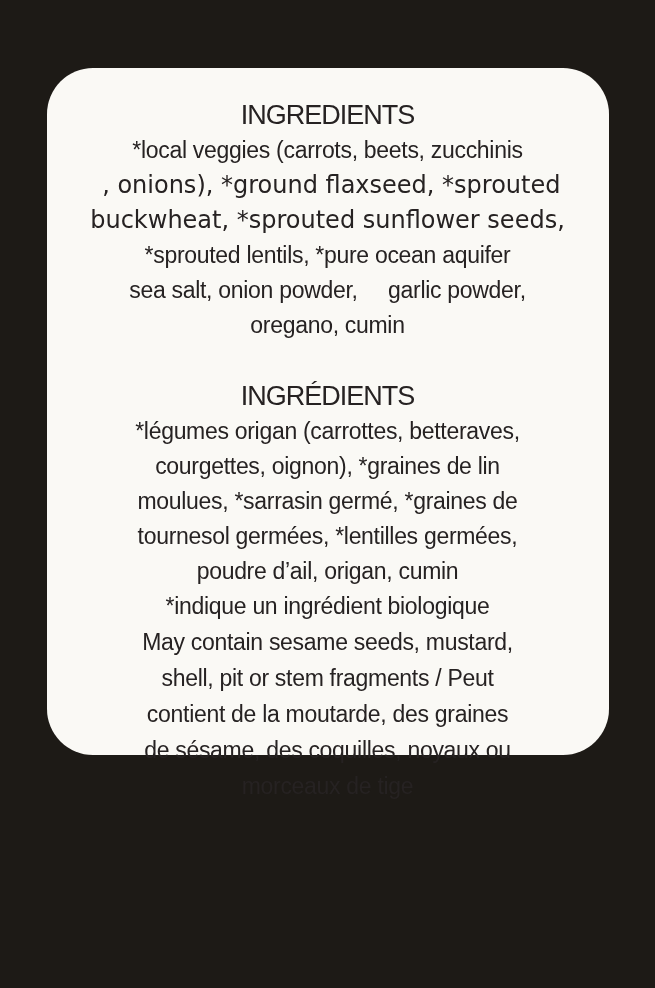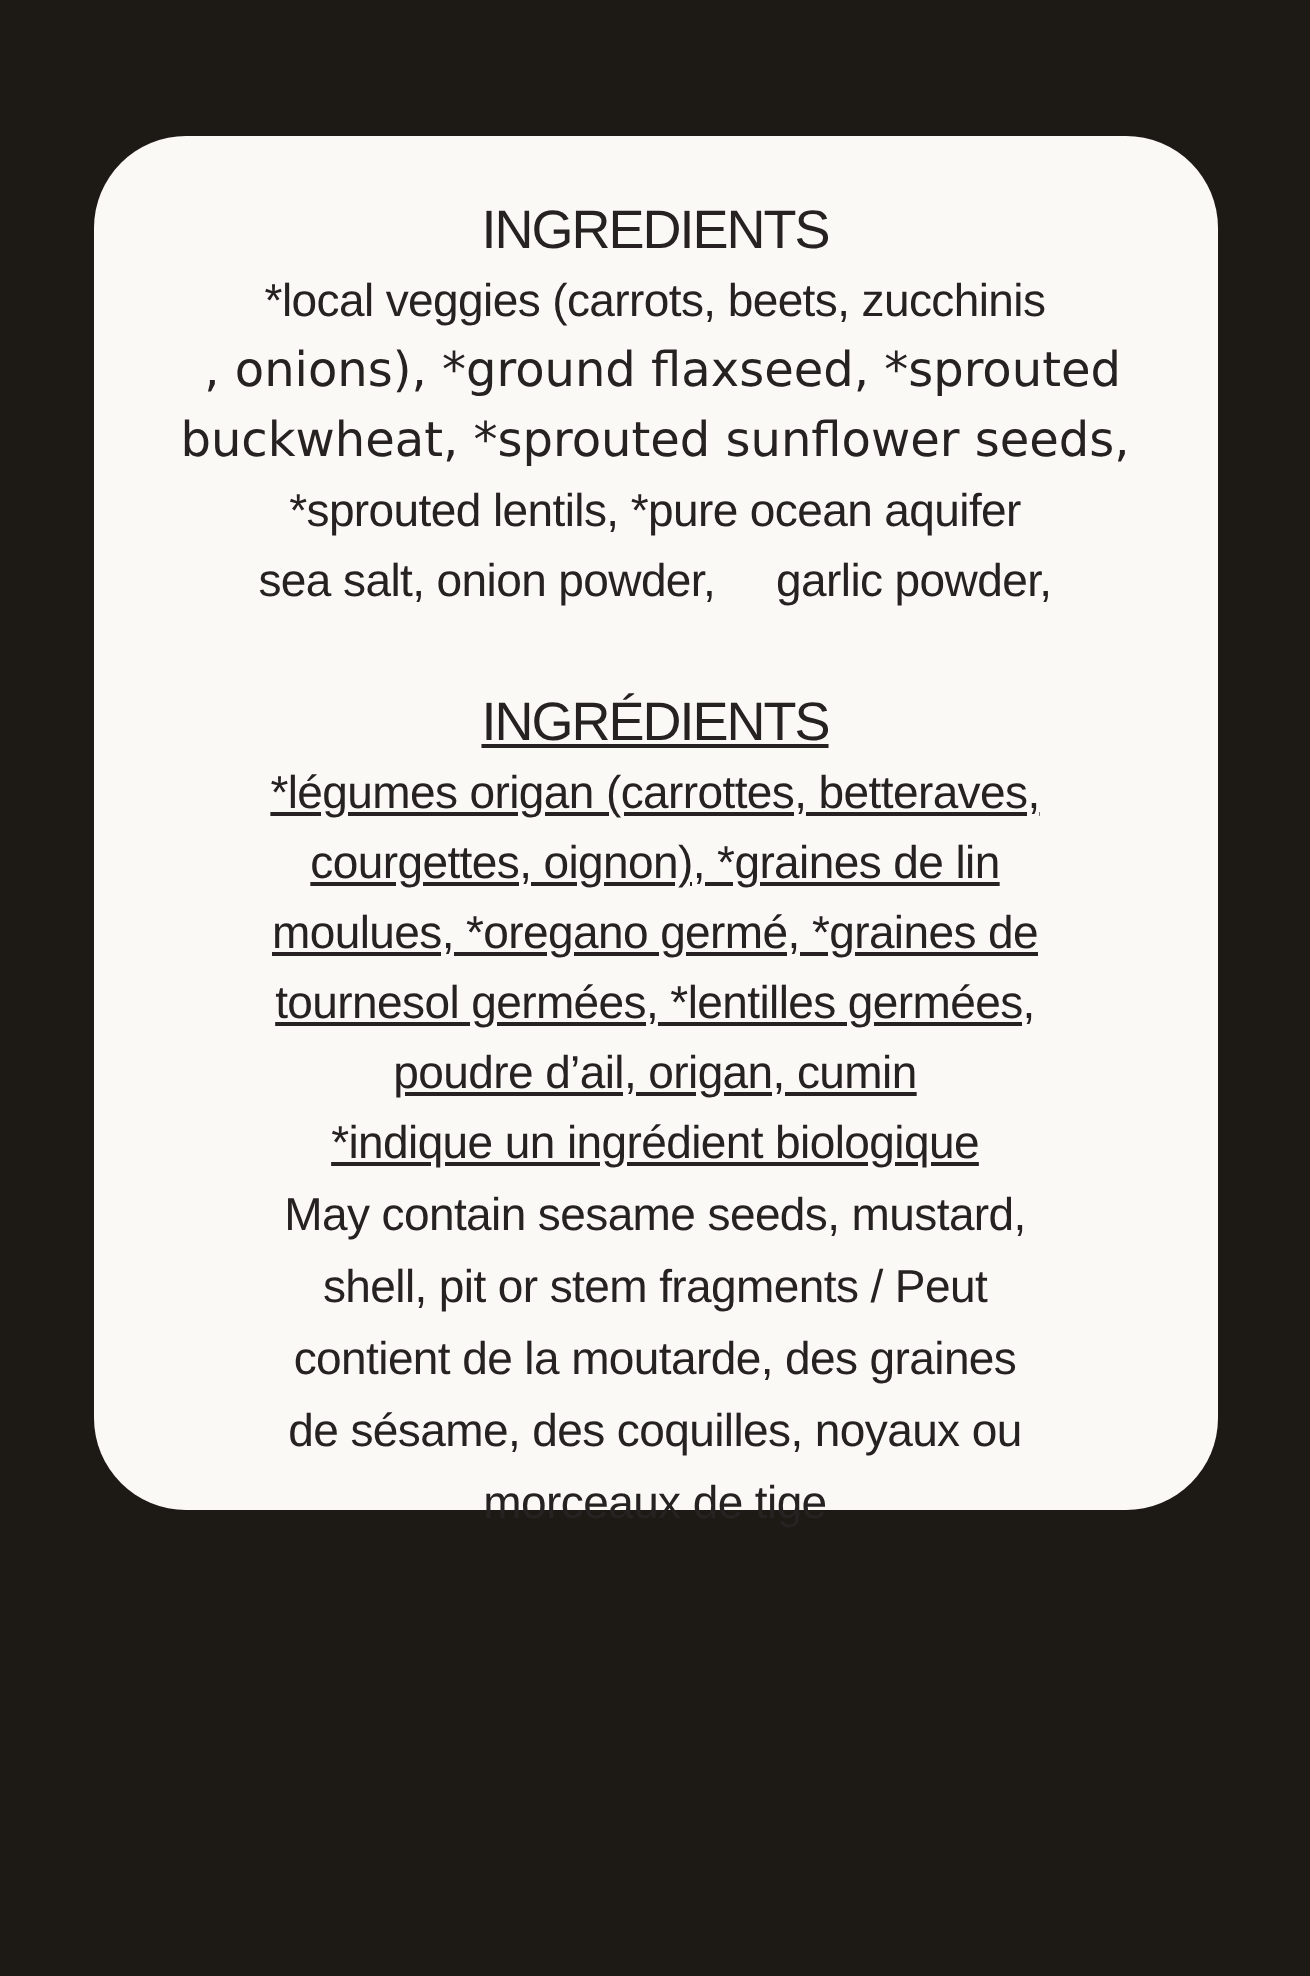--- a/index.html
+++ b/index.html
@@ -39,47 +39,47 @@
     white-space: pre-wrap;
   }
   
   .line.alt {
     font-family: "DejaVu Sans", sans-serif;
     font-size: 24px;
     letter-spacing: 0px;
   }
   .section-fr {
     margin-top: 36px;
-    text-decoration: underline;
   }
   .section-allergen {
   }
   .section-allergen .line {
     line-height: 36px;
   }
 </style>
 </head>
 <body>
 
 <div class="card">
 
   <div class="section section-en">
     <div class="section-title">INGREDIENTS</div>
     <div class="line">*local veggies (carrots, beets, zucchinis</div>
     <div class="line alt"> , onions), *ground flaxseed, *sprouted</div>
     <div class="line alt">buckwheat, *sprouted sunflower seeds,</div>
     <div class="line">*sprouted lentils, *pure ocean aquifer</div>
     <div class="line">sea salt, onion powder,     garlic powder,</div>
+    <div class="line">oregano, cumin</div>
   </div>
 
   <div class="section section-fr">
     <div class="section-title">INGRÉDIENTS</div>
     <div class="line">*légumes origan (carrottes, betteraves,</div>
     <div class="line">courgettes, oignon), *graines de lin</div>
-    <div class="line">moulues, *oregano germé, *graines de</div>
+    <div class="line">moulues, *sarrasin germé, *graines de</div>
     <div class="line">tournesol germées, *lentilles germées,</div>
     <div class="line">poudre d’ail, origan, cumin</div>
     <div class="line">*indique un ingrédient biologique</div>
   </div>
 
   <div class="section section-allergen">
     <div class="line">May contain sesame seeds, mustard,</div>
     <div class="line">shell, pit or stem fragments / Peut</div>
     <div class="line">contient de la moutarde, des graines</div>
     <div class="line">de sésame, des coquilles, noyaux ou</div>

